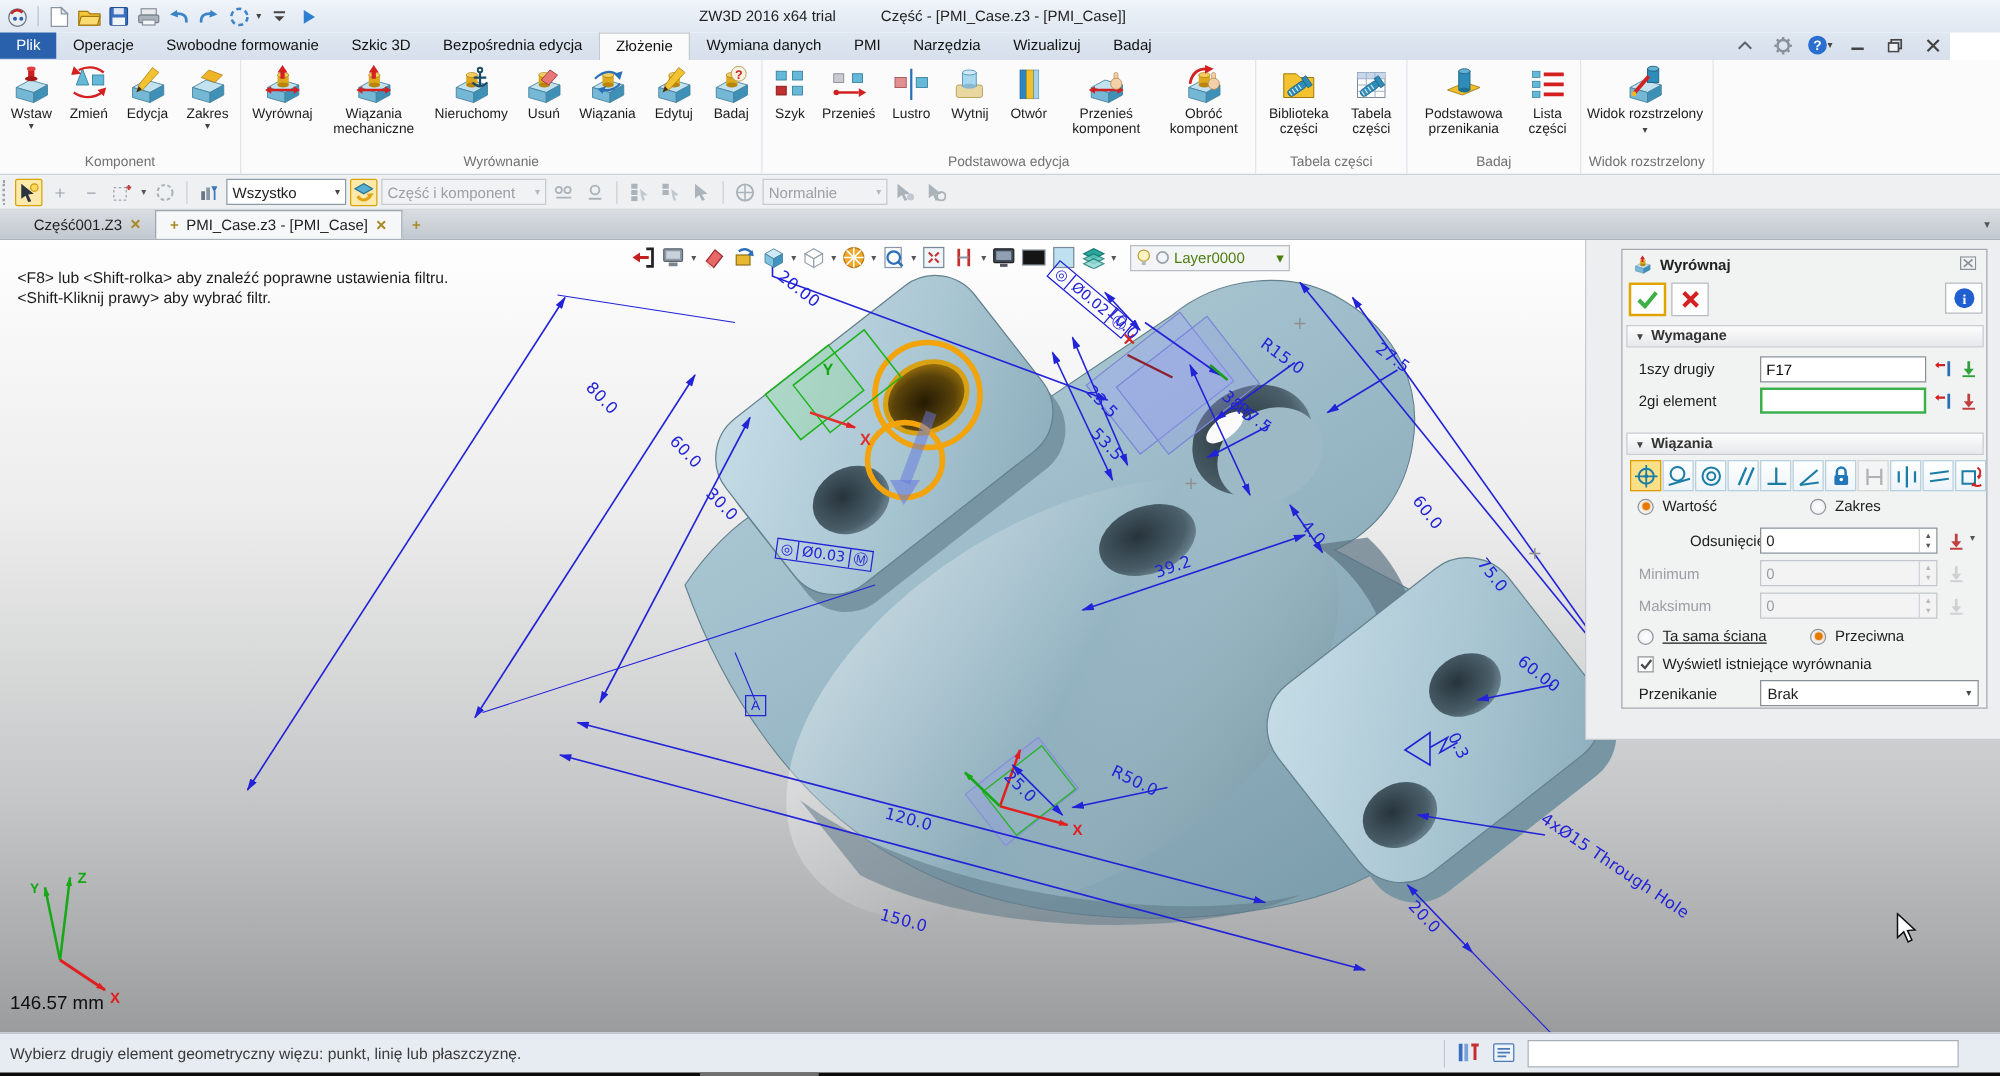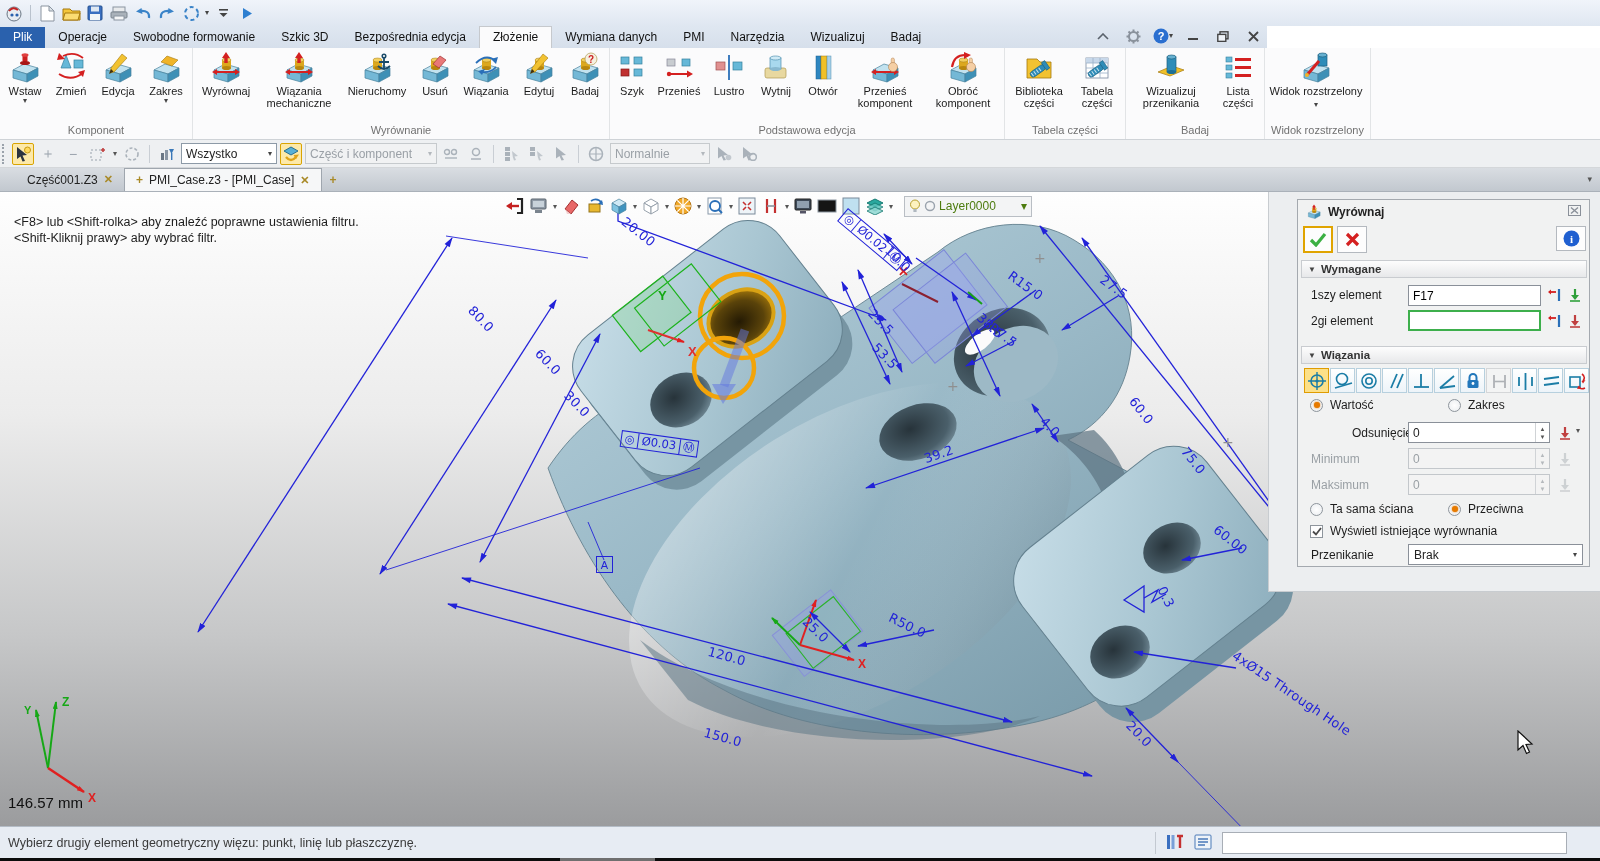--- a/index.html
+++ b/index.html
@@ -8,22 +8,22 @@
 
   
   #titlebar { position:absolute; left:0; top:0; width:1600px; height:26px;
     background:linear-gradient(#f0f4fa,#dfe7f1); display:flex; align-items:center; }
   .qat { display:flex; align-items:center; gap:4px; padding-left:4px; }
   .qicon { width:20px; height:20px; display:flex; align-items:center; justify-content:center; }
   .qsep { width:1px; height:16px; background:#b9c2cd; margin:0 2px; }
   #titles { position:absolute; left:420px; top:0; width:620px; height:26px; display:flex; align-items:center; justify-content:center; gap:36px; font-size:12px; color:#222; }
 
   
-  #tabrow { position:absolute; left:0; top:26px; width:1267px; height:22px;
-    background:linear-gradient(#dfe7f1,#d6dfeb); display:flex; align-items:center; }
+  #tabrow { position:absolute; left:0; top:26px; width:1560px; height:22px;
+    background:linear-gradient(#dfe7f1,#d6dfeb); display:flex; align-items:flex-start; }
   .rtab { padding:3px 13px 4px; font-size:12px; color:#111; cursor:default; }
   .rtab.hl { background:#2a61ad; color:#fff; }
   .rtab.active { background:#fbfbfc; border:1px solid #c6c9cd; border-bottom:none; }
   #winctl { position:absolute; right:4px; top:1px; display:flex; align-items:center; gap:10px; }
   #winctl .wbtn { width:20px; height:18px; display:flex; align-items:center; justify-content:center; }
 
   
   #ribbon { position:absolute; left:0; top:48px; width:1600px; height:92px; background:#fbfbfc; border-bottom:1px solid #cfd3d7; display:flex; }
   .rgroup { display:flex; flex-direction:column; border-right:1px solid #e2e4e6; padding:1px 2px 0; }
   .rbtns { flex:1; display:flex; align-items:flex-start; }
@@ -208,20 +208,24 @@
           <rect x="1" y="1" width="9" height="1.6" fill="#444"></rect>
           <polygon points="1.5,5 9.5,5 5.5,9" fill="#444"></polygon>
         </svg>
     </span>
     <span class="qicon">
       <svg width="12" height="13">
           <polygon points="2,1 11,6.5 2,12" fill="#2e7fd0"></polygon>
         </svg>
     </span>
   </div>
+  <div id="titles">
+    <span>ZW3D 2016  x64 trial</span>
+    <span>Część - [PMI_Case.z3 - [PMI_Case]]</span>
+  </div>
 </div>
 
 <div id="tabrow">
   <div class="rtab hl">Plik</div>
   <div class="rtab">Operacje</div>
   <div class="rtab">Swobodne formowanie</div>
   <div class="rtab">Szkic 3D</div>
   <div class="rtab">Bezpośrednia edycja</div>
   <div class="rtab active">Złożenie</div>
   <div class="rtab">Wymiana danych</div>
@@ -474,21 +478,21 @@
 
   <div class="rgroup">
     <div class="rbtns">
       <div class="rbtn" style="width:86px">
         <svg class="ric">
             <polygon points="4,21 18,15 30,19 16,25" fill="#f0c028" stroke="#a5790e" stroke-width="0.7"></polygon>
             <rect x="13" y="6" width="9" height="15" fill="#2e8cb8" stroke="#1a5f80" stroke-width="0.7"></rect>
             <ellipse cx="17.5" cy="6" rx="4.5" ry="2" fill="#66b0d0" stroke="#1a5f80" stroke-width="0.7"></ellipse>
             <ellipse cx="17.5" cy="21" rx="4.5" ry="2" fill="#1d6f94"></ellipse>
           </svg>
-        <span>Wizualizuj przenikania</span>
+        <span>Podstawowa przenikania</span>
       </div>
       <div class="rbtn" style="width:48px">
         <svg class="ric">
             <rect x="5" y="6" width="6" height="5" fill="#66b8d8" stroke="#35809e" stroke-width="0.6"></rect>
             <rect x="5" y="14" width="6" height="5" fill="#66b8d8" stroke="#35809e" stroke-width="0.6"></rect>
             <rect x="5" y="22" width="6" height="5" fill="#66b8d8" stroke="#35809e" stroke-width="0.6"></rect>
             <rect x="14" y="7" width="16" height="3" fill="#d42020"></rect>
             <rect x="14" y="15" width="16" height="3" fill="#d42020"></rect>
             <rect x="14" y="23" width="16" height="3" fill="#d42020"></rect>
           </svg>
@@ -992,21 +996,21 @@
           <circle cx="8.5" cy="8.5" r="8" fill="#1f5fd0"></circle>
           <text x="8.5" y="13" text-anchor="middle" font-size="11" font-weight="bold" fill="#fff" font-family="Liberation Serif">i</text>
         </svg>
     </div>
 
     <div class="sectbar" style="top:60px;">
       <span class="tri">▼</span>
         <span>Wymagane</span>
     </div>
 
-    <span class="plabel" style="top:88px;">1szy element</span>
+    <span class="plabel" style="top:88px;">1szy drugiy</span>
     <input class="pinput" style="top: 85px;" value="F17">
     <span class="rowicon" style="left:248px; top:86px;">
       <svg width="15" height="14">
           <line x1="1" y1="4" x2="8" y2="4" stroke="#d42020" stroke-width="1.8"></line>
           <polygon points="3,1.5 0,4 3,6.5" fill="#d42020"></polygon>
           <line x1="11" y1="1" x2="11" y2="13" stroke="#2a6fb8" stroke-width="2.2"></line>
         </svg>
     </span>
     <span class="rowicon" style="left:268px; top:86px;">
       <svg width="14" height="14">
@@ -1165,21 +1169,21 @@
         </span>
     </div>
     <span class="rowicon" style="left:258px; top:276px; opacity:.4;">
       <svg width="14" height="14">
           <line x1="7" y1="1" x2="7" y2="8" stroke="#9aa0a5" stroke-width="2.2"></line>
           <polygon points="3,7 11,7 7,12" fill="#9aa0a5"></polygon>
           <line x1="2" y1="13" x2="12" y2="13" stroke="#9aa0a5" stroke-width="1.6"></line>
         </svg>
     </span>
 
-    <div class="prow" style="left:12px; top:302px;">
+    <div class="prow" style="left:12px; top:302px;text-decoration:underline;">
       <span class="radio"></span>
         <span>Ta sama ściana</span>
     </div>
     <div class="prow" style="left:150px; top:302px;">
       <span class="radio sel"></span>
         <span>Przeciwna</span>
     </div>
 
     <div class="prow" style="left:12px; top:324px;">
       <span class="cb">

